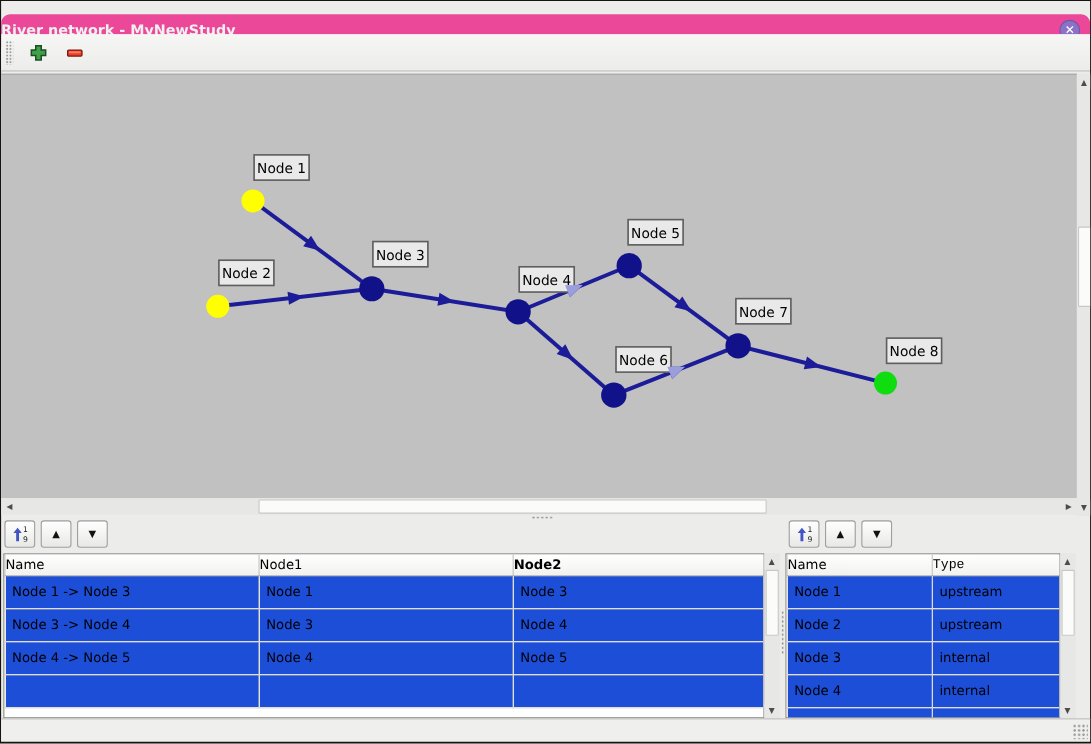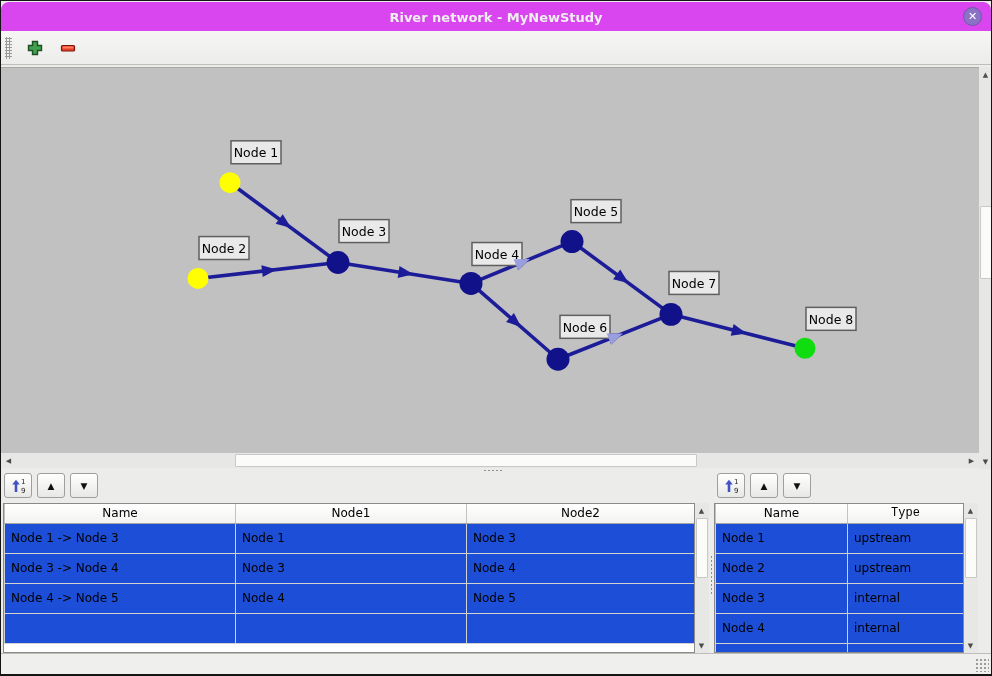--- a/index.html
+++ b/index.html
@@ -1,22 +1,22 @@
 <!DOCTYPE html>
 <html><head>
 <meta charset="utf-8">
 <style>
   * { margin:0; padding:0; box-sizing:border-box; }
   body { font-family:"DejaVu Sans", sans-serif; background:#ffffff; }
   .window { position:relative; width:992px; height:676px; background:#ececea;
             border:1px solid #141414; border-bottom-width:2px; overflow:hidden; }
 
   
-  .titlebar { position:absolute; left:0; top:1px; width:100%; height:30px; background:#d946ef;
-              border-radius:8px 8px 0 0; display:flex; align-items:center; justify-content:center; }
+  .titlebar { position:absolute; left:0; top:12px; width:100%; height:30px; background:#ec4899;
+              border-radius:8px 8px 0 0; display:flex; align-items:center; justify-content:flex-start; }
   .titlebar .title { color:#f0f0f0; font-size:13px; font-weight:bold; }
   .close-btn { position:absolute; right:9px; top:5px; width:19px; height:19px; border-radius:50%;
                background:#8b72c6; border:1px solid #6f58a8; color:#ffffff; font-size:11px; font-weight:bold;
                display:flex; align-items:center; justify-content:center; cursor:pointer; }
 
   
   .toolbar { position:absolute; left:0; top:30px; width:100%; height:34px;
              background:linear-gradient(#f6f6f4,#ececea); border-bottom:1px solid #bdbdbb;
              display:flex; align-items:center; }
   .tb-handle { width:7px; height:22px; margin-left:4px;
@@ -54,21 +54,21 @@
              background:linear-gradient(#ffffff,#e8e8e6); display:flex; align-items:center;
              justify-content:center; font-size:9px; color:#111; cursor:pointer; }
 
   
   .tablebox { position:absolute; top:502px; height:150px; overflow:hidden; background:#ffffff;
               border:1px solid #8a8a88; }
   .tbl-left { left:2px; width:692px; }
   .tbl-right { left:713px; width:250px; }
   table { border-collapse:collapse; table-layout:fixed; width:100%; font-size:12px; color:#000; }
   th { font-weight:normal; height:19px; background:linear-gradient(#ffffff,#f2f2f0);
-       border:1px solid #c2c2c0; border-top:none; border-bottom:1px solid #a5a5a3; text-align:center; cursor:pointer; }
+       border:1px solid #c2c2c0; border-top:none; border-bottom:1px solid #a5a5a3; text-align:left; cursor:pointer; }
   td { height:30px; border:1px solid #d2d2d0; padding-left:6px; background:#1d4ed8; overflow:hidden;
        white-space:nowrap; }
   tr.empty td { height:30px; }
   .tblsb-left { left:694px; } .tblsb-right { left:963px; }
   .tbl-vsb { top:502px; height:150px; }
 
   
   .statusbar { position:absolute; left:0; top:652px; width:992px; height:22px;
                background:#efefed; border-top:1px solid #bcbcba; }
   .grip { position:absolute; right:4px; bottom:3px; width:14px; height:14px; cursor:nwse-resize;
@@ -193,21 +193,21 @@
         <span>▼</span>
       </div>
   </div>
 
   <div class="tablebox tbl-left">
     <table>
         <thead>
           <tr>
             <th style="width: 231px;">Name</th>
             <th style="width: 231px;">Node1</th>
-            <th style="width: 228px;">Node2</th>
+            <th style="width: 228px; font-weight: bold;">Node2</th>
           </tr>
         </thead>
         <tbody>
           <tr>
             <td>Node 1 -&gt; Node 3</td>
             <td>Node 1</td>
             <td>Node 3</td>
           </tr>
           <tr>
             <td>Node 3 -&gt; Node 4</td>

